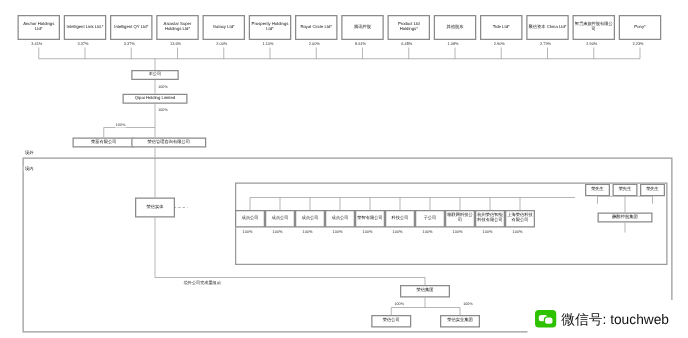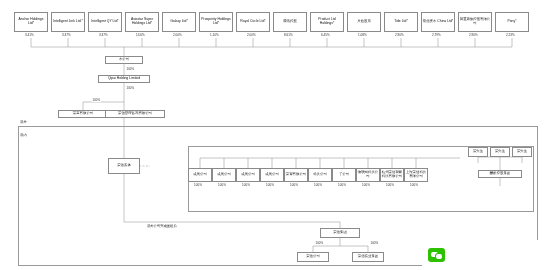--- a/index.html
+++ b/index.html
@@ -336,15 +336,16 @@
       <span class="lbl">荣信公司</span>
     </div>
   <div class="box" style="left:352px;top:252px;width:32px;height:10px;">
       <span class="lbl">荣信实业集团</span>
     </div>
 
   <div class="note" style="left:147px;top:224px;">境外公司完成重组前</div>
 
   <div class="wm">
     <div class="wm-icon"></div>
+    <div class="wm-text">微信号: touchweb</div>
   </div>
 
 </div>
 
 </body></html>

